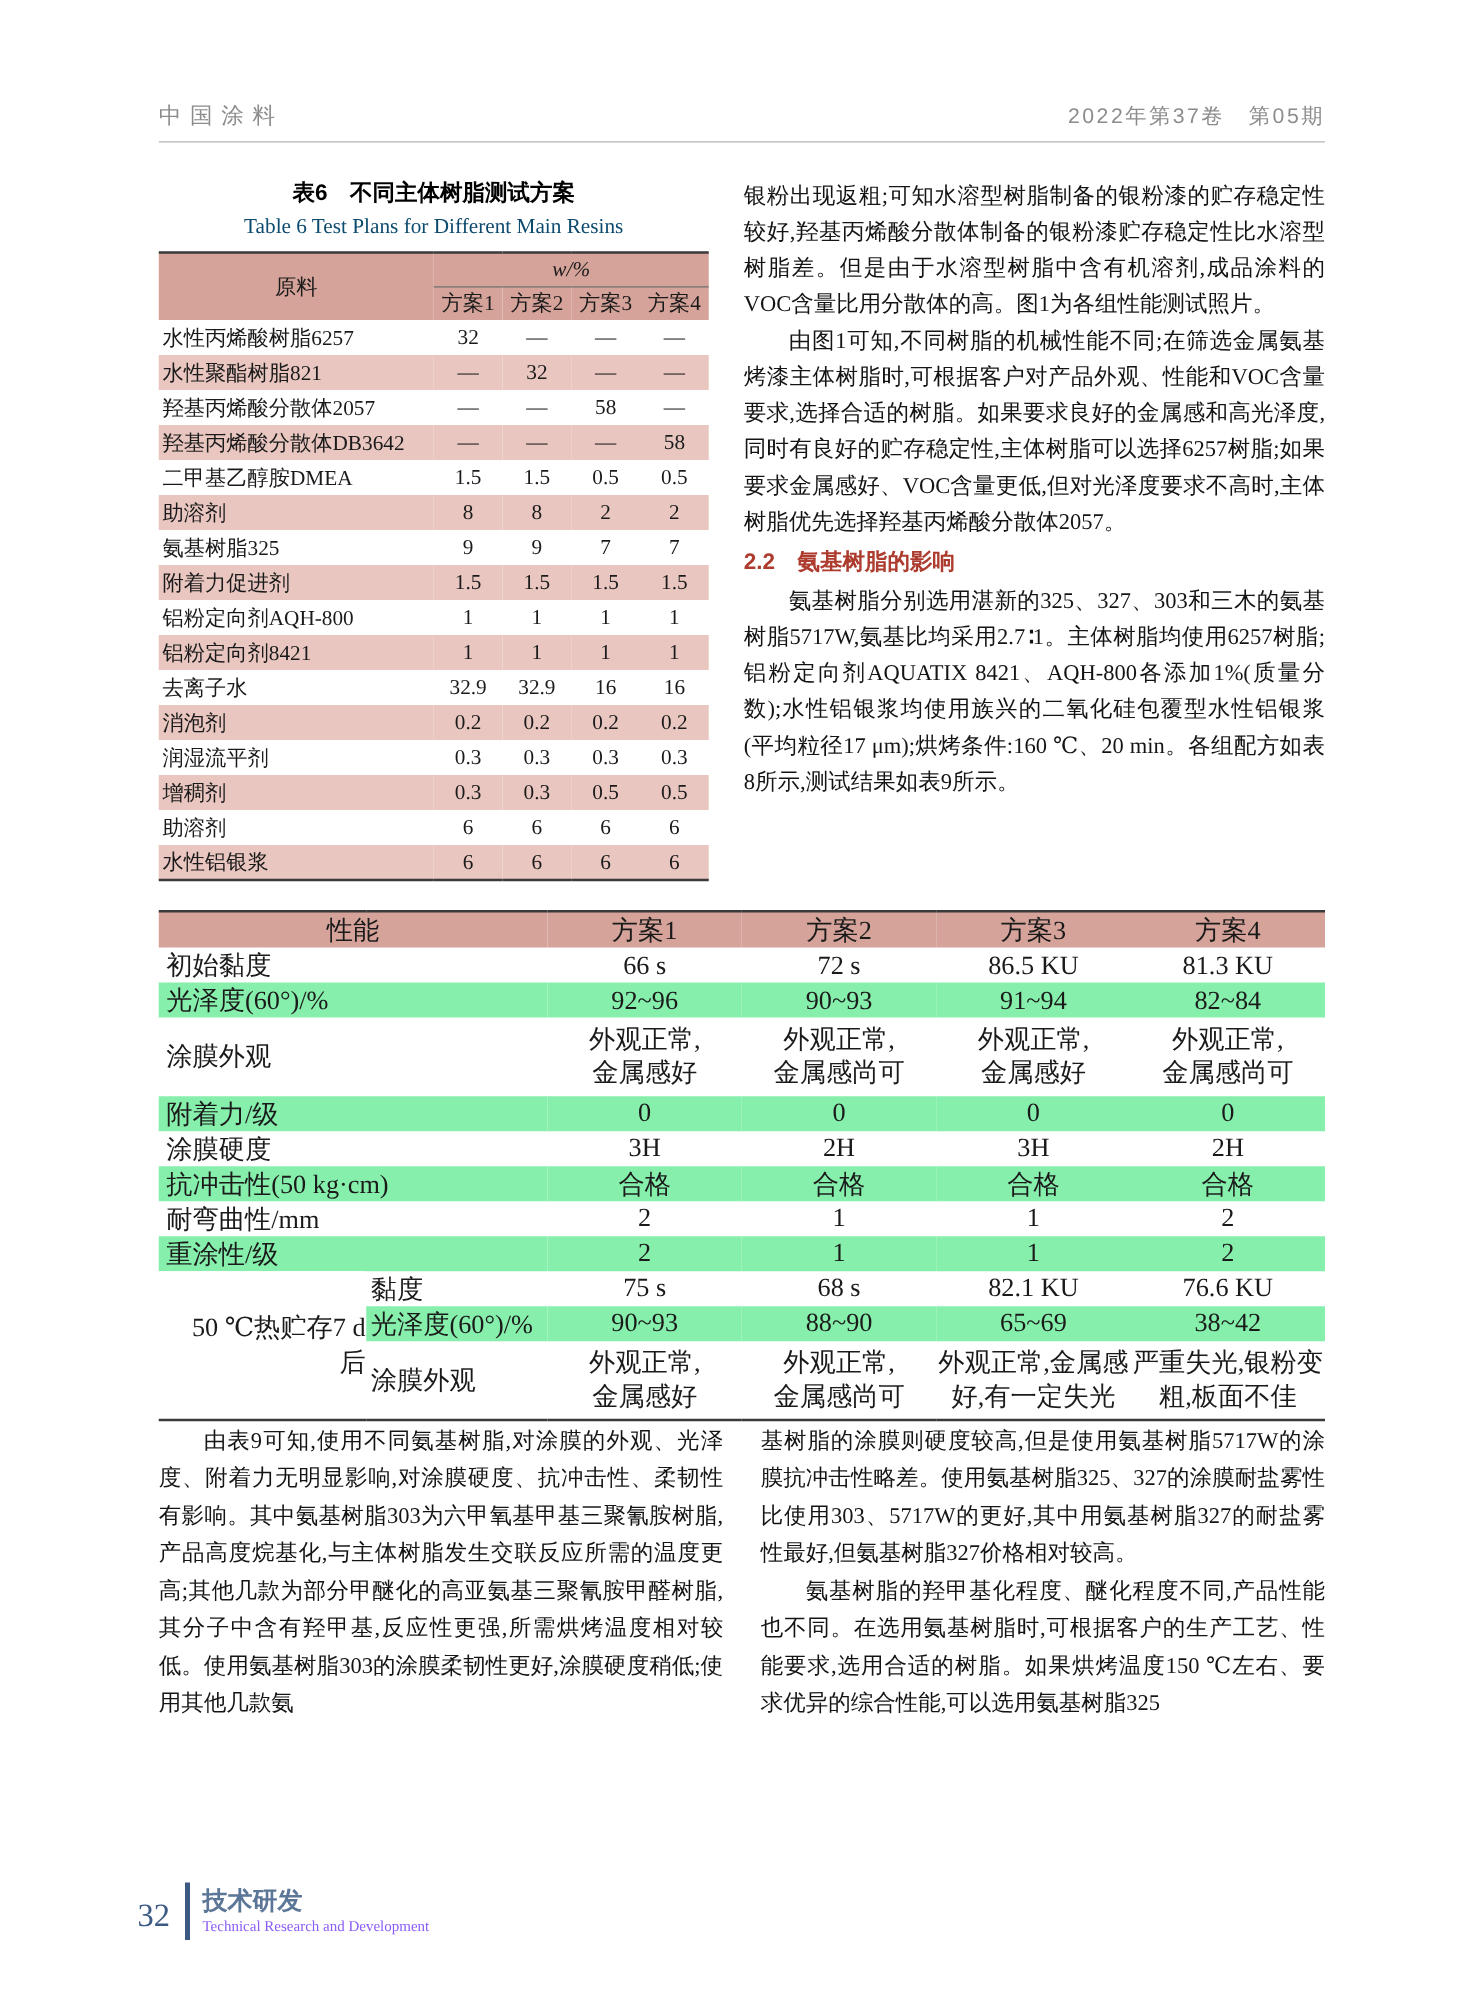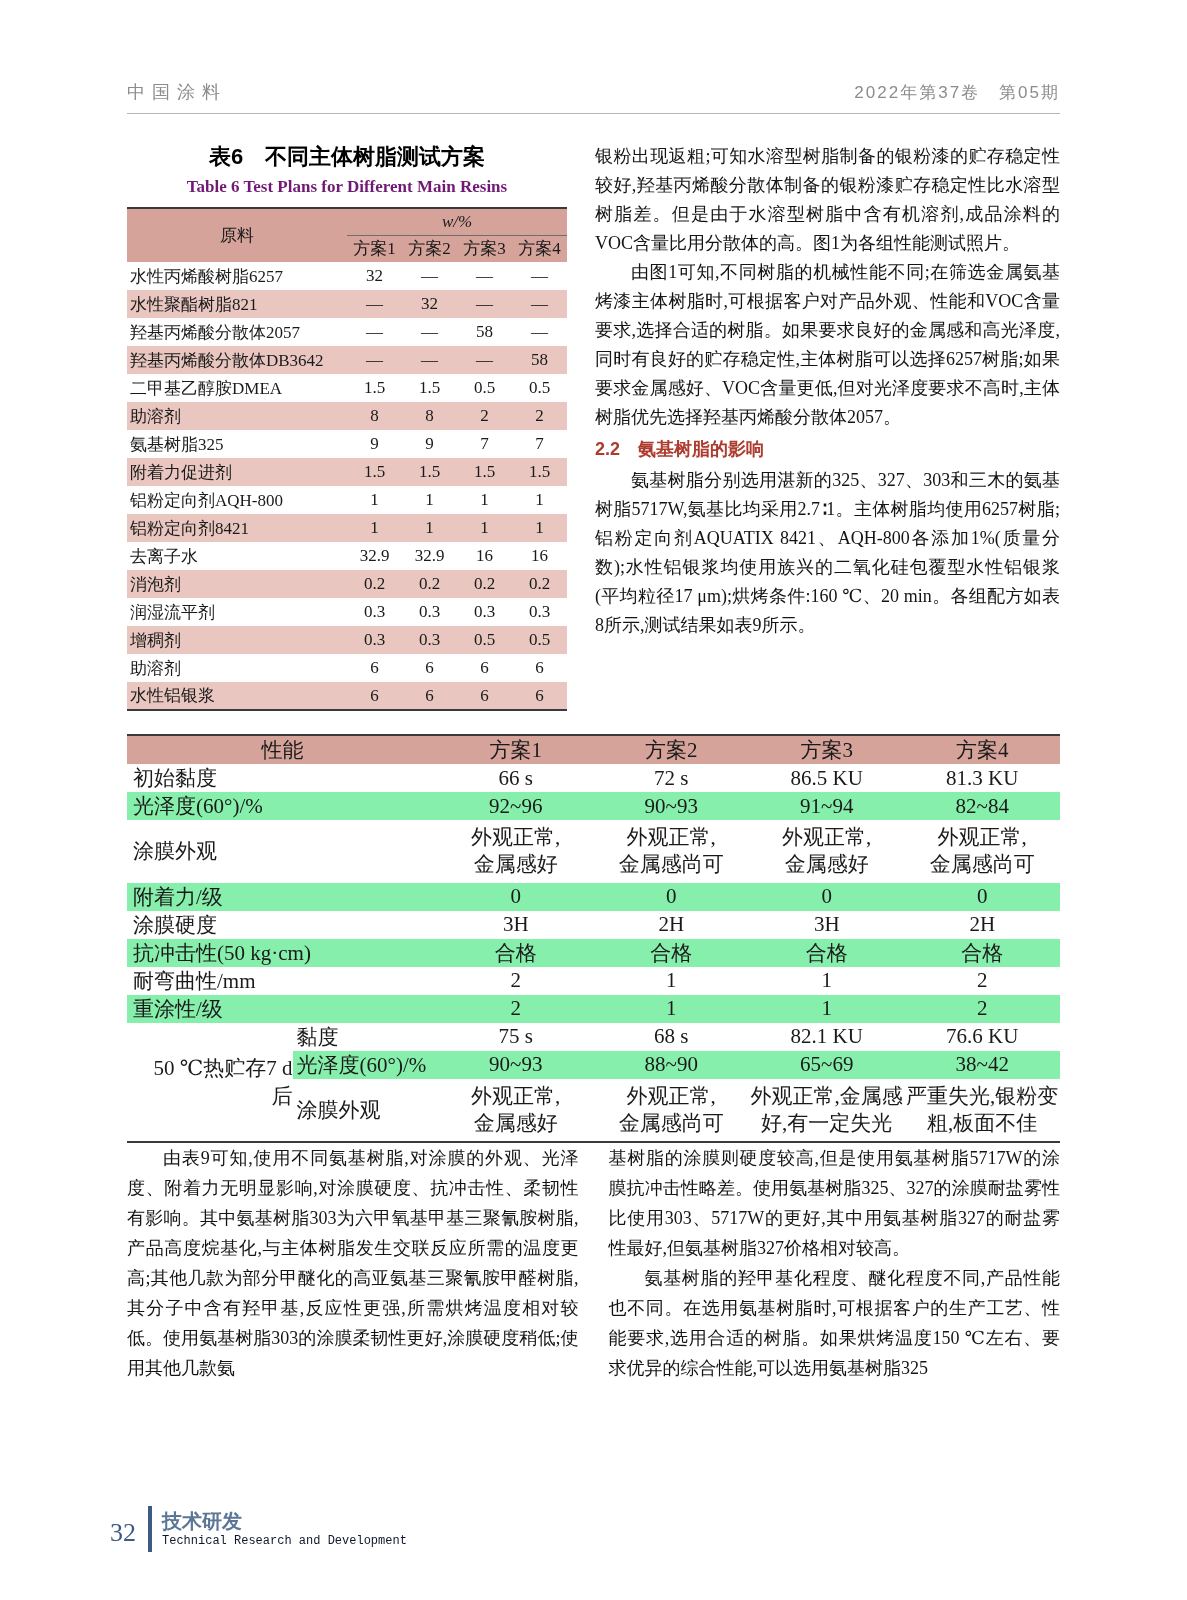--- a/index.html
+++ b/index.html
@@ -21,25 +21,25 @@
   .issue-info {
     font-family:"Liberation Sans","DejaVu Sans",sans-serif;
     font-size:17px; letter-spacing:2px; color:#8c8c8c;
   }
   
   .top-section { display:flex; gap:28px; margin-top:28px; }
   .col-left  { flex:0 0 440px; }
   .col-right { flex:1; }
   .tbl-title-cn {
     font-family:"Liberation Sans","DejaVu Sans",sans-serif;
-    font-weight:bold; font-size:22px; text-align:center; color:#000;
+    font-weight:bold; font-size:18px; text-align:center; color:#000;
   }
   .tbl-title-en {
     font-family:"Liberation Serif","DejaVu Serif",serif;
-    font-weight:bold; font-size:17px; text-align:center; margin-top:5px; color:#701a75;
+    font-weight:normal; font-size:17px; text-align:center; margin-top:5px; color:#0c4a6e;
   }
   
   table { width:100%; border-collapse:collapse; }
   .t6 {
     margin-top:10px; font-size:17px;
     border-top:2px solid #3a3a3a; border-bottom:2px solid #3a3a3a;
   }
   .t6 th { background:#d5a39a; font-weight:normal; height:27px; text-align:center; }
   .t6 th.wpct { border-bottom:1px solid #6e6e6e; font-style:italic; }
   .t6 td { height:28px; text-align:center; }
@@ -79,22 +79,22 @@
   .pgnum {
     font-family:"Liberation Serif","DejaVu Serif",serif;
     font-size:26px; color:#3c5a84; margin-right:12px; padding-top:8px;
   }
   .vbar { width:4px; height:46px; background:#3c5a84; margin-right:10px; }
   .fcn {
     font-family:"Liberation Sans","DejaVu Sans",sans-serif;
     font-weight:bold; font-size:20px; color:#5b7697; line-height:24px;
   }
   .fen {
-    font-family:Liberation Mono, monospace;
-    font-size:12px; color:#0f172a; line-height:16px;
+    font-family:Liberation Serif, serif;
+    font-size:12px; color:#8b5cf6; line-height:16px;
   }
 </style>
 </head>
 <body>
 
 <div class="page">
 
   <header class="page-header">
     <span class="journal-name">中国涂料</span>
     <span class="issue-info">2022年第37卷　第05期</span>

